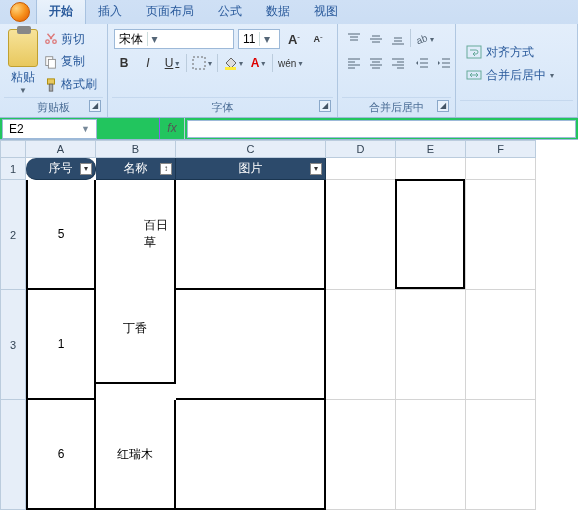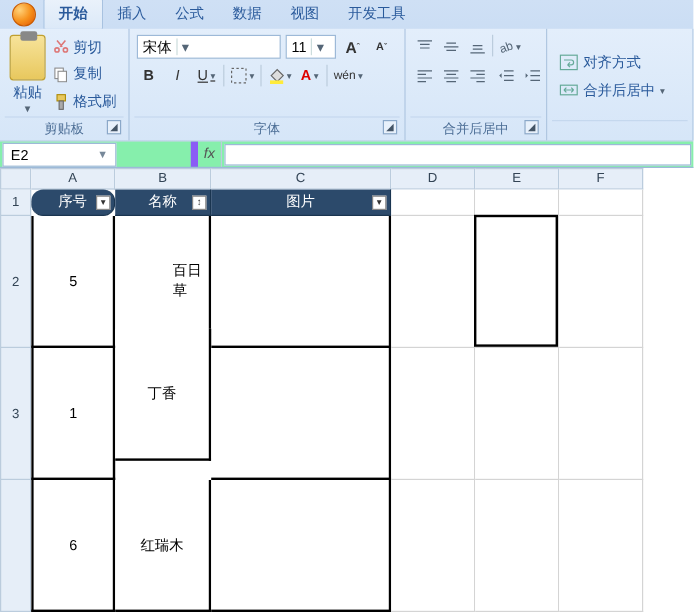--- a/index.html
+++ b/index.html
@@ -42,25 +42,25 @@
 .align-group .group-body { flex-direction: column; gap: 4px; padding: 2px; }
 .align-row { display: flex; gap: 2px; }
 .align-btn svg { width: 14px; height: 14px; }
 
 
 .wm-group .group-body { flex-direction: column; gap: 6px; padding: 4px 6px; justify-content: center; }
 .wm-item { display: flex; align-items: center; gap: 4px; color: #2a5a9b; cursor: pointer; white-space: nowrap; }
 .wm-item svg { width: 16px; height: 16px; }
 
 
-.fx-bar { display: flex; align-items: center; height: 22px; border-bottom: 1px solid #9db9d8; background: #86efac; }
+.fx-bar { display: flex; align-items: center; height: 22px; border-bottom: 1px solid #9db9d8; background: #22c55e; }
 .namebox { width: 95px; background: #fff; border: 1px solid #9db9d8; margin: 1px 2px; padding: 2px 6px; font-size: 12px; display: flex; justify-content: space-between; align-items: center; }
 .namebox .dd { color: #789; font-size: 9px; }
 .fx-sep { width: 60px; }
-.fx-label { width: 26px; text-align: center; font-style: italic; color: #555; border-left: 6px solid #8b5cf6; border-right: 1px solid #bcd; height: 100%; line-height: 20px; }
+.fx-label { width: 26px; text-align: center; font-style: italic; color: #555; border-left: 1px solid #8b5cf6; border-right: 1px solid #bcd; height: 100%; line-height: 20px; }
 .fx-input { flex: 1; background: #fff; border: 1px solid #9db9d8; margin: 1px 2px; height: 18px; }
 
 
 .sheet { display: flex; height: calc(510px - 24px - 93px - 22px); }
 .corner { width: 26px; height: 18px; background: #e6eef8; border: 1px solid #bcd; }
 .sheet-main { flex: 1; overflow: hidden; }
 .col-heads { display: flex; height: 18px; }
 .ch { background: #e6eef8; border: 1px solid #bcd; border-left: none; text-align: center; font-size: 11px; color: #345; line-height: 16px; }
 .row-heads { display: flex; flex-direction: column; }
 .rh { width: 26px; background: #e6eef8; border: 1px solid #bcd; border-top: none; text-align: center; font-size: 11px; color: #345; display: flex; align-items: center; justify-content: center; }
@@ -75,24 +75,24 @@
 </head>
 <body>
 
 <div class="ribbon-wrap">
   <div class="tabs">
     <div class="office-btn">
         <div class="office-orb"></div>
       </div>
     <div class="tab active">开始</div>
     <div class="tab">插入</div>
+    <div class="tab">页面布局</div>
     <div class="tab">公式</div>
     <div class="tab">数据</div>
     <div class="tab">视图</div>
-    <div class="tab">开发工具</div>
   </div>
 
   <div class="ribbon">
 
     <div class="group" style="width:108px">
       <div class="group-body">
         <div class="clip-left">
           <div class="paste-icon"></div>
           <div style="color:#2a5a9b">粘贴</div>
           <div style="font-size:8px;color:#567">▼</div>

